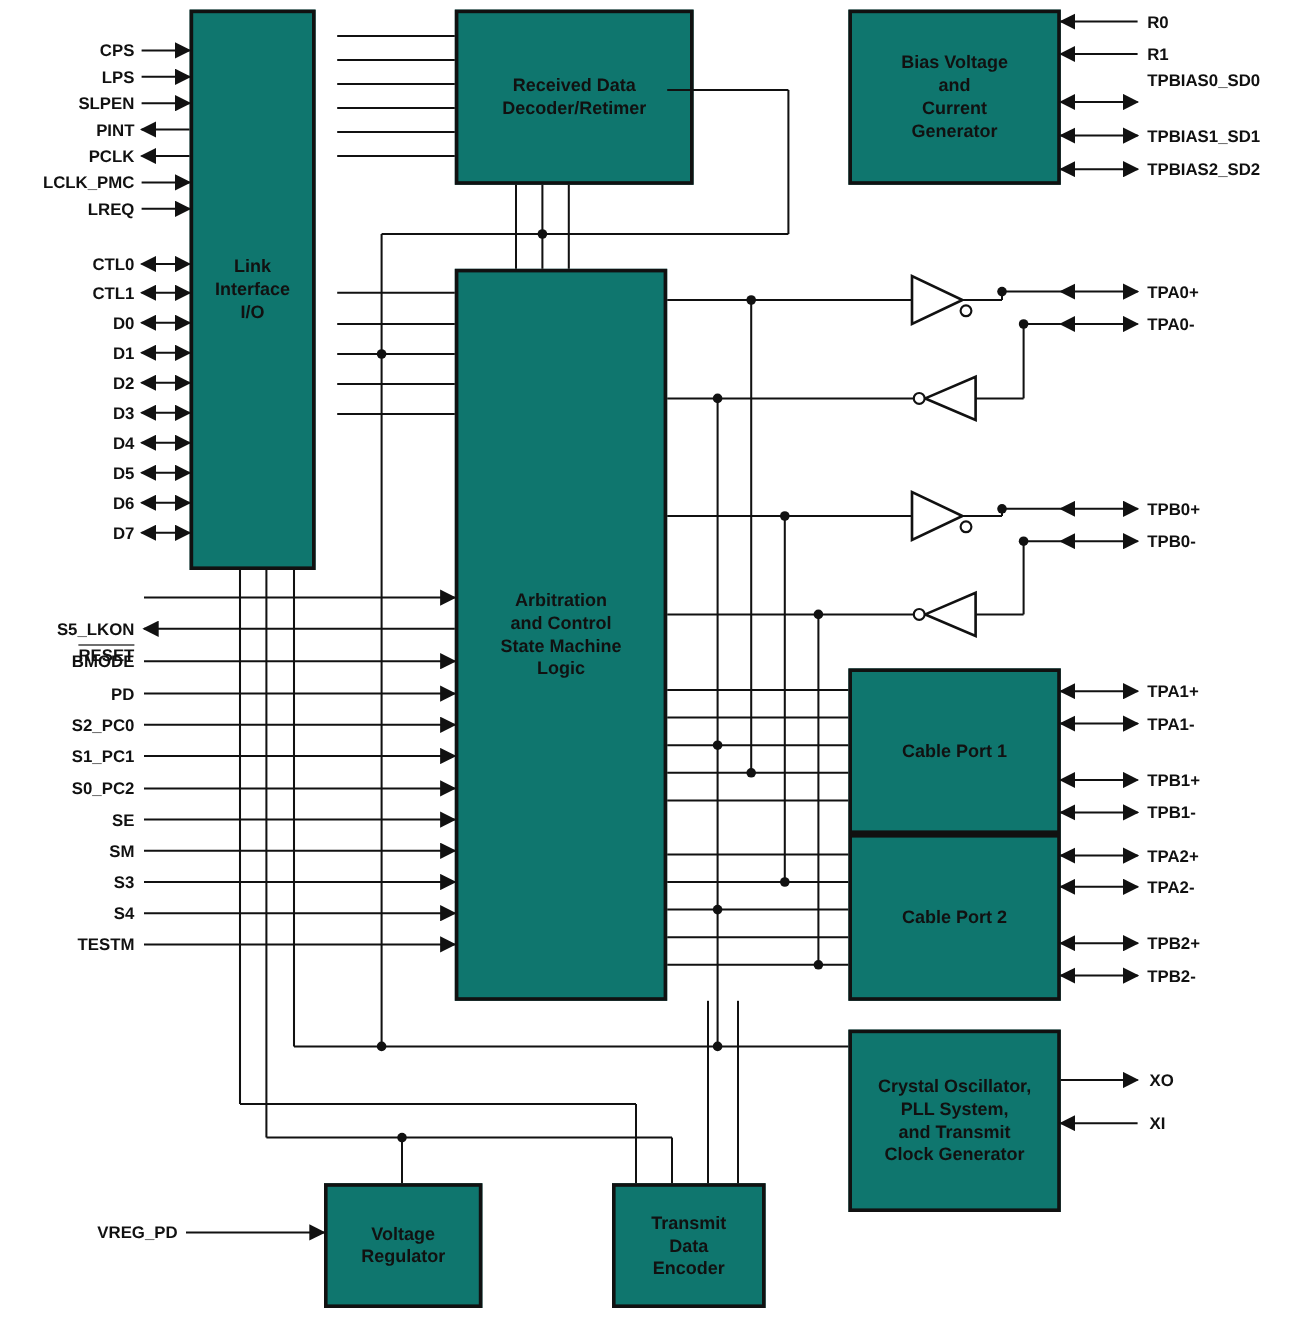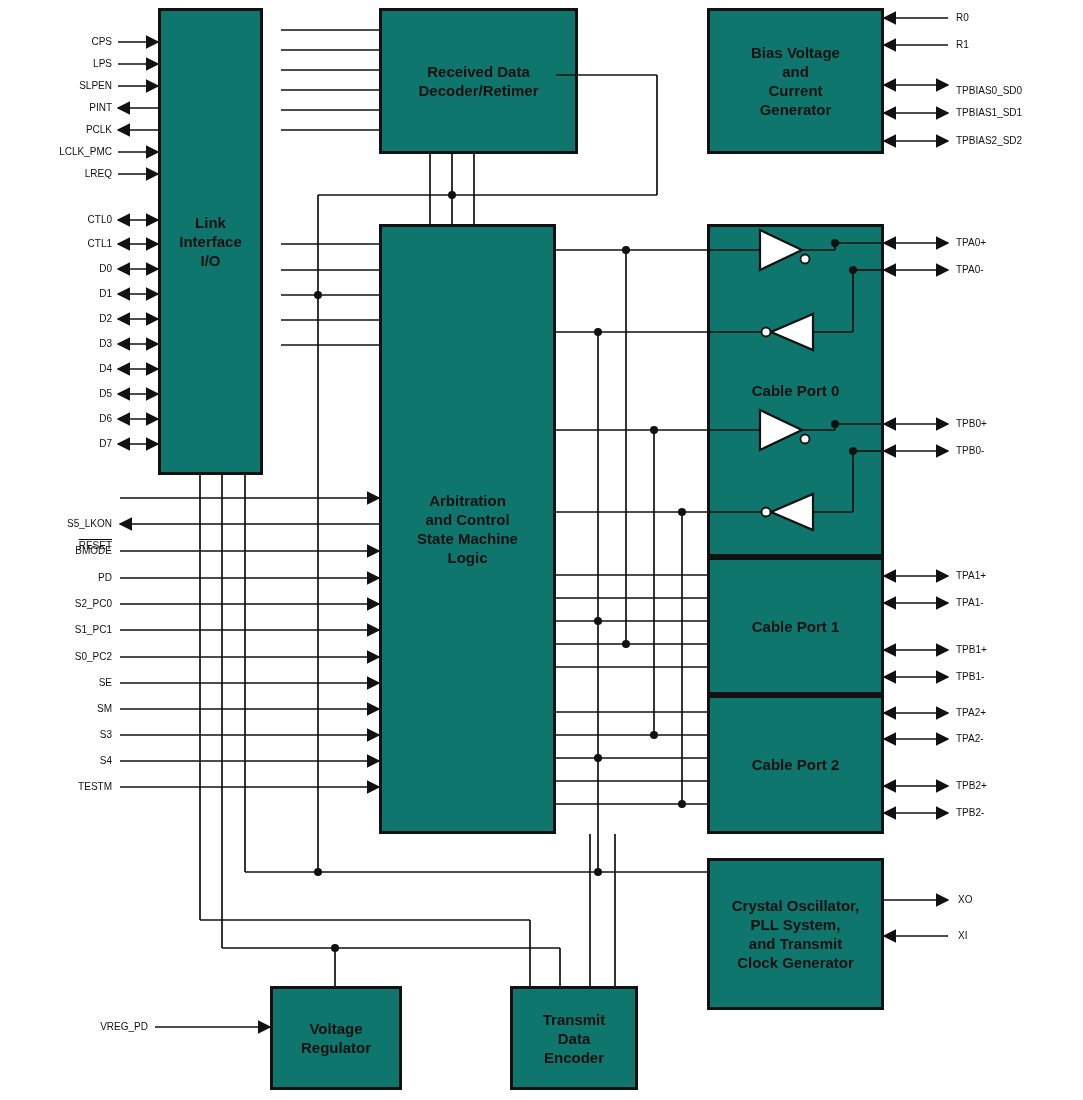--- a/index.html
+++ b/index.html
@@ -6,21 +6,21 @@
   #diagram{position:relative;width:1083px;height:1100px;background:#ffffff;
            font-family:"Liberation Sans",sans-serif;color:#111;overflow:hidden;}
   .block{position:absolute;box-sizing:border-box;border:3px solid #111;background:#0f766e;
          display:flex;align-items:center;justify-content:center;z-index:1;}
   .block-label{font-weight:bold;font-size:15px;line-height:19px;text-align:center;white-space:pre-line;}
   #wires{position:absolute;left:0;top:0;z-index:2;pointer-events:none;}
   #wires line{stroke:#111;stroke-width:1.7;fill:none;}
   #wires polygon{fill:#fff;stroke:#111;stroke-width:2.2;}
   #wires .bubble{fill:#fff;stroke:#111;stroke-width:1.8;}
   #wires .dot{fill:#111;stroke:none;}
-  .lab{position:absolute;height:22px;line-height:22px;font-weight:normal;font-size:10px;
+  .lab{position:absolute;height:22px;line-height:22px;font-weight:bold;font-size:14px;
        z-index:3;white-space:nowrap;}
   .lab.r{text-align:right;}
   .ov{text-decoration:overline;margin-top:48px;}
 </style>
 </head>
 <body>
 
 <div id="diagram">
 
   <div class="block" style="left:158px;top:8px;width:105px;height:467px">
@@ -36,23 +36,20 @@
     <span class="block-label">Bias Voltage
 and
 Current
 Generator</span>
   </div>
   <div class="block" style="left:379px;top:224px;width:177px;height:610px">
     <span class="block-label">Arbitration
 and Control
 State Machine
 Logic</span>
-  </div>
-  <div class="block" style="left:707px;top:224px;width:177px;height:333px">
-    <span class="block-label">Cable Port 0</span>
   </div>
   <div class="block" style="left:707px;top:557px;width:177px;height:138px">
     <span class="block-label">Cable Port 1</span>
   </div>
   <div class="block" style="left:707px;top:695px;width:177px;height:139px">
     <span class="block-label">Cable Port 2</span>
   </div>
   <div class="block" style="left:707px;top:858px;width:177px;height:152px">
     <span class="block-label">Crystal Oscillator,
 PLL System,
@@ -264,21 +261,21 @@
   <div class="lab r" style="top:672px;left:0;width:112px">SE</div>
   <div class="lab r" style="top:698px;left:0;width:112px">SM</div>
   <div class="lab r" style="top:724px;left:0;width:112px">S3</div>
   <div class="lab r" style="top:750px;left:0;width:112px">S4</div>
   <div class="lab r" style="top:776px;left:0;width:112px">TESTM</div>
 
   <div class="lab r" style="top:1016px;left:0;width:148px">VREG_PD</div>
 
   <div class="lab" style="top:7px;left:956px">R0</div>
   <div class="lab" style="top:34px;left:956px">R1</div>
-  <div class="lab" style="top:80px;left:956px">TPBIAS0_SD0</div>
+  <div class="lab" style="top:56px;left:956px">TPBIAS0_SD0</div>
   <div class="lab" style="top:102px;left:956px">TPBIAS1_SD1</div>
   <div class="lab" style="top:130px;left:956px">TPBIAS2_SD2</div>
 
   <div class="lab" style="top:232px;left:956px">TPA0+</div>
   <div class="lab" style="top:259px;left:956px">TPA0-</div>
   <div class="lab" style="top:413px;left:956px">TPB0+</div>
   <div class="lab" style="top:440px;left:956px">TPB0-</div>
   <div class="lab" style="top:565px;left:956px">TPA1+</div>
   <div class="lab" style="top:592px;left:956px">TPA1-</div>
   <div class="lab" style="top:639px;left:956px">TPB1+</div>

